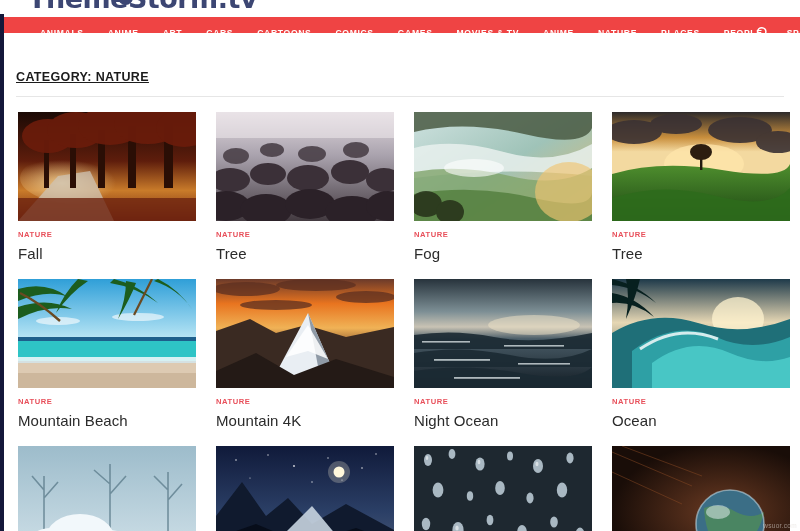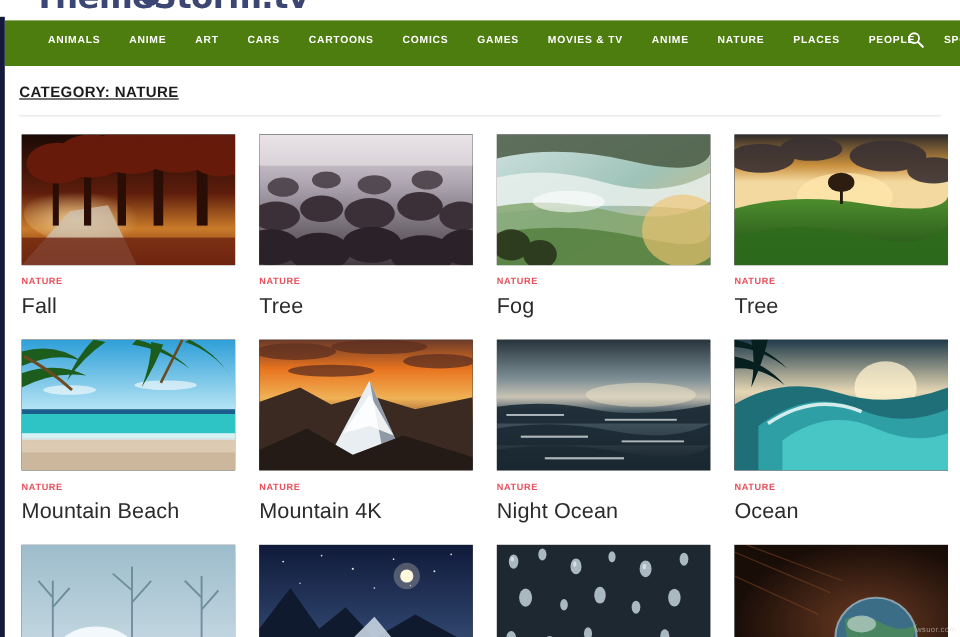--- a/index.html
+++ b/index.html
@@ -41,22 +41,22 @@
   .left-rail {
     position: absolute; left: 0; top: 14px;
     width: 4px; height: 517px;
     background: #14183a;
     z-index: 6;
   }
 
   
   .navbar {
     position: absolute; left: 4px; top: 17px;
-    width: 796px; height: 38px;
-    background: #4d7c0f;
+    width: 796px; height: 16px;
+    background: #ef4444;
     z-index: 4;
   }
   .nav-items {
     position: absolute; left: 24px; top: 0;
     height: 32px;
     display: flex; align-items: center;
     gap: 0;
   }
   .nav-item {
     color: #ffffff;
@@ -121,21 +121,21 @@
   .card-cat {
     margin-top: 9px;
     font-size: 7.6px;
     font-weight: bold;
     letter-spacing: 0.55px;
     color: #e8505b;
     cursor: pointer;
   }
   .card-title {
     margin-top: 6px;
-    font-size: 18px;
+    font-size: 15px;
     color: #2b2b2b;
     letter-spacing: 0.1px;
     cursor: pointer;
   }
 
   
   .watermark {
     position: absolute; right: 3px; bottom: 2px;
     font-size: 6.5px;
     color: rgba(225,220,215,0.55);

